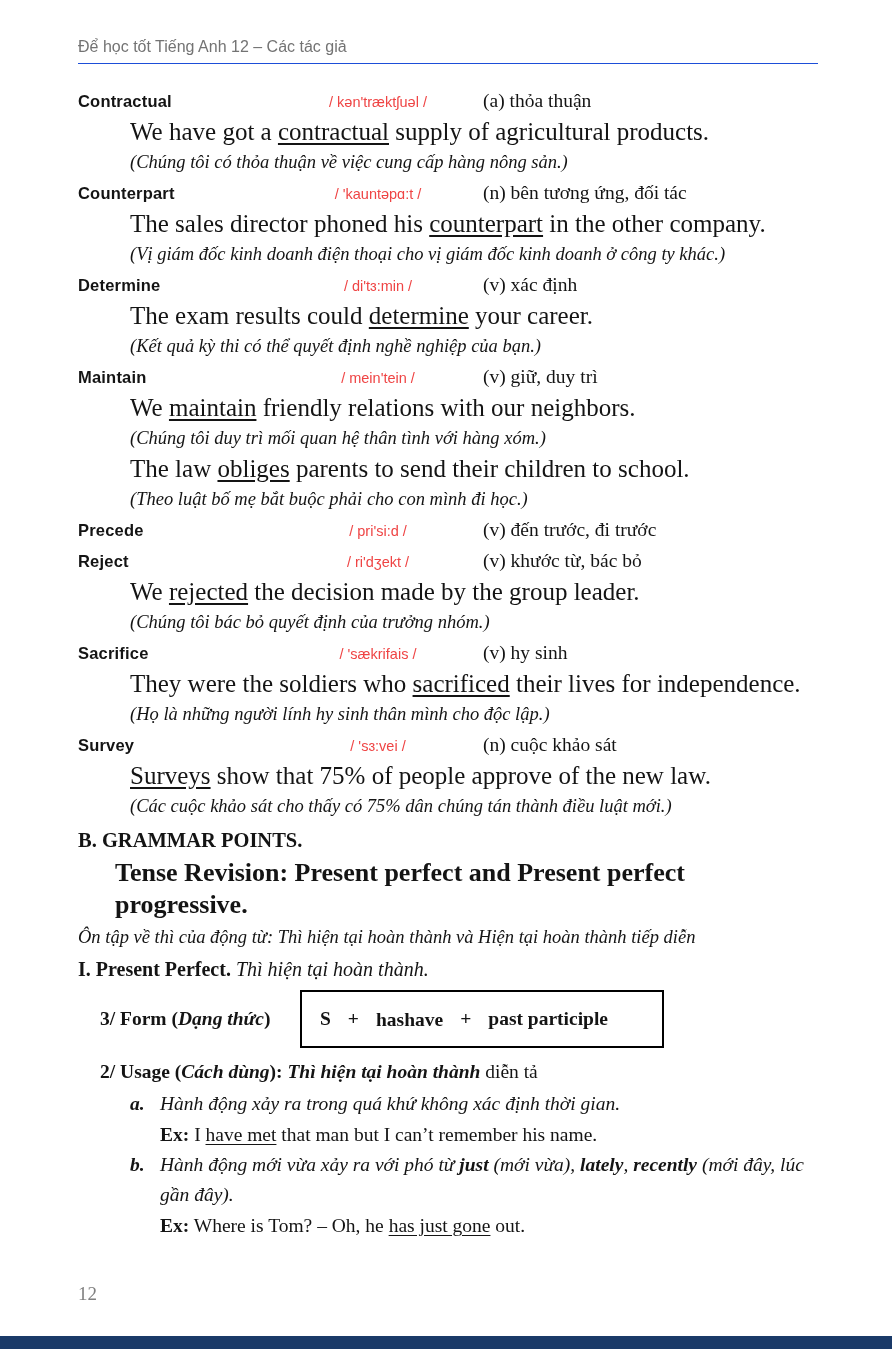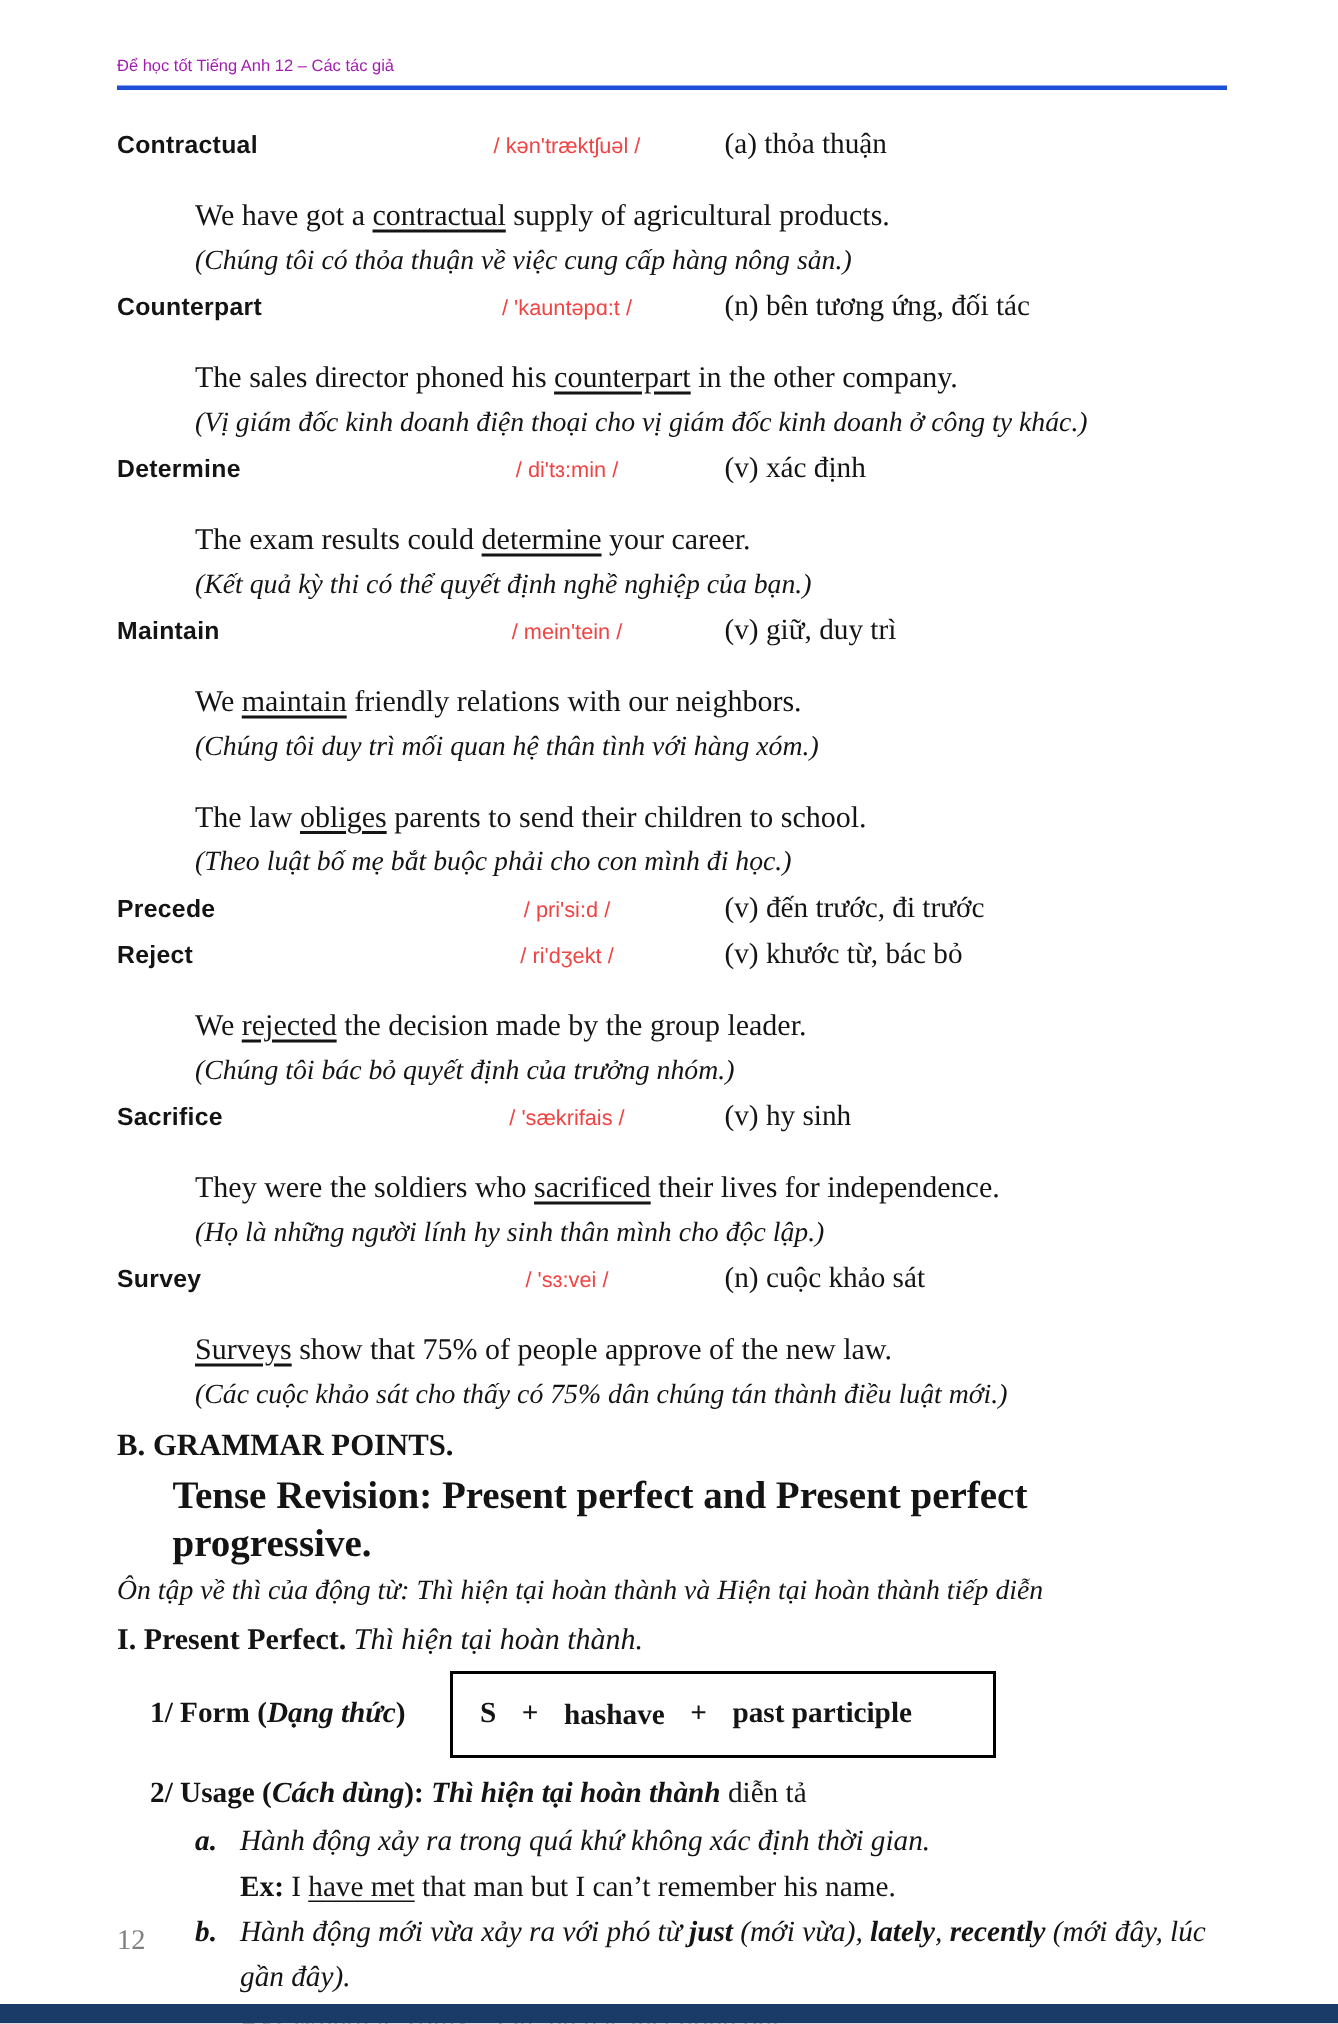--- a/index.html
+++ b/index.html
@@ -11,24 +11,24 @@
     background: #ffffff;
     overflow: hidden;
     font-family: "Liberation Serif", serif;
     color: #141414;
   }
   .content { padding: 38px 74px 0 78px; }
 
   
   .running-head {
     font-family: "Liberation Sans", sans-serif;
-    font-size: 11px;
-    color: #a21caf;
+    font-size: 16px;
+    color: #737373;
     padding-bottom: 7px;
-    border-bottom: 3px solid #1d4ed8;
+    border-bottom: 1px solid #1d4ed8;
     margin-bottom: 22px;
   }
 
   
   .hw-row {
     display: grid;
     grid-template-columns: 210px 180px 1fr;
     align-items: baseline;
     line-height: 30px;
   }
@@ -39,21 +39,21 @@
     letter-spacing: .2px;
   }
   .pron {
     font-family: "Liberation Sans", sans-serif;
     font-size: 14.5px;
     color: #ef4444;
     text-align: center;
     white-space: nowrap;
   }
   .meaning { font-size: 19.5px; padding-left: 15px; white-space: nowrap; }
-  .ex   { padding-left: 52px; line-height: 30px; font-size: 20px; margin-top: 16px; }
+  .ex   { padding-left: 52px; line-height: 30px; font-size: 25px; }
   .trans{ padding-left: 52px; line-height: 31px; font-size: 18.5px; font-style: italic; white-space: nowrap; }
   .ul { text-decoration: underline; text-underline-offset: 3px; }
 
   
   .b-title { font-weight: bold; font-size: 20.5px; line-height: 33px; margin-top: 2px; }
   .tense   { font-weight: bold; font-size: 26px; line-height: 32px; padding-left: 37px; }
   .ontap   { font-style: italic; font-size: 18.5px; line-height: 32px; white-space: nowrap; }
   .ontap .bi { font-weight: normal; }
   .pp-title { font-size: 20px; line-height: 32px; }
   .pp-title .b { font-weight: bold; }
@@ -187,21 +187,21 @@
     </div>
 
     <div class="b-title">B. GRAMMAR POINTS.</div>
     <div class="tense">Tense Revision: Present perfect and Present perfect progressive.</div>
 
     <div class="ontap"><span>Ôn tập về thì của động từ: </span><span class="bi">Thì hiện tại hoàn thành và Hiện tại hoàn thành tiếp diễn</span></div>
 
     <div class="pp-title"><span class="b">I. Present Perfect.</span><span class="i"> Thì hiện tại hoàn thành.</span></div>
 
     <div class="form-row">
-      <span class="form-label"><span>1/ Form (</span><span class="bi">Dạng thức</span><span>)</span></span>
+      <span class="form-label"><span>3/ Form (</span><span class="bi">Dạng thức</span><span>)</span></span>
       <div class="form-box">
         <span>S</span>
         <span>+</span>
         <span class="hashave">
           <span>has</span>
           <span>have</span>
         </span>
         <span>+</span>
         <span>past participle</span>
       </div>

